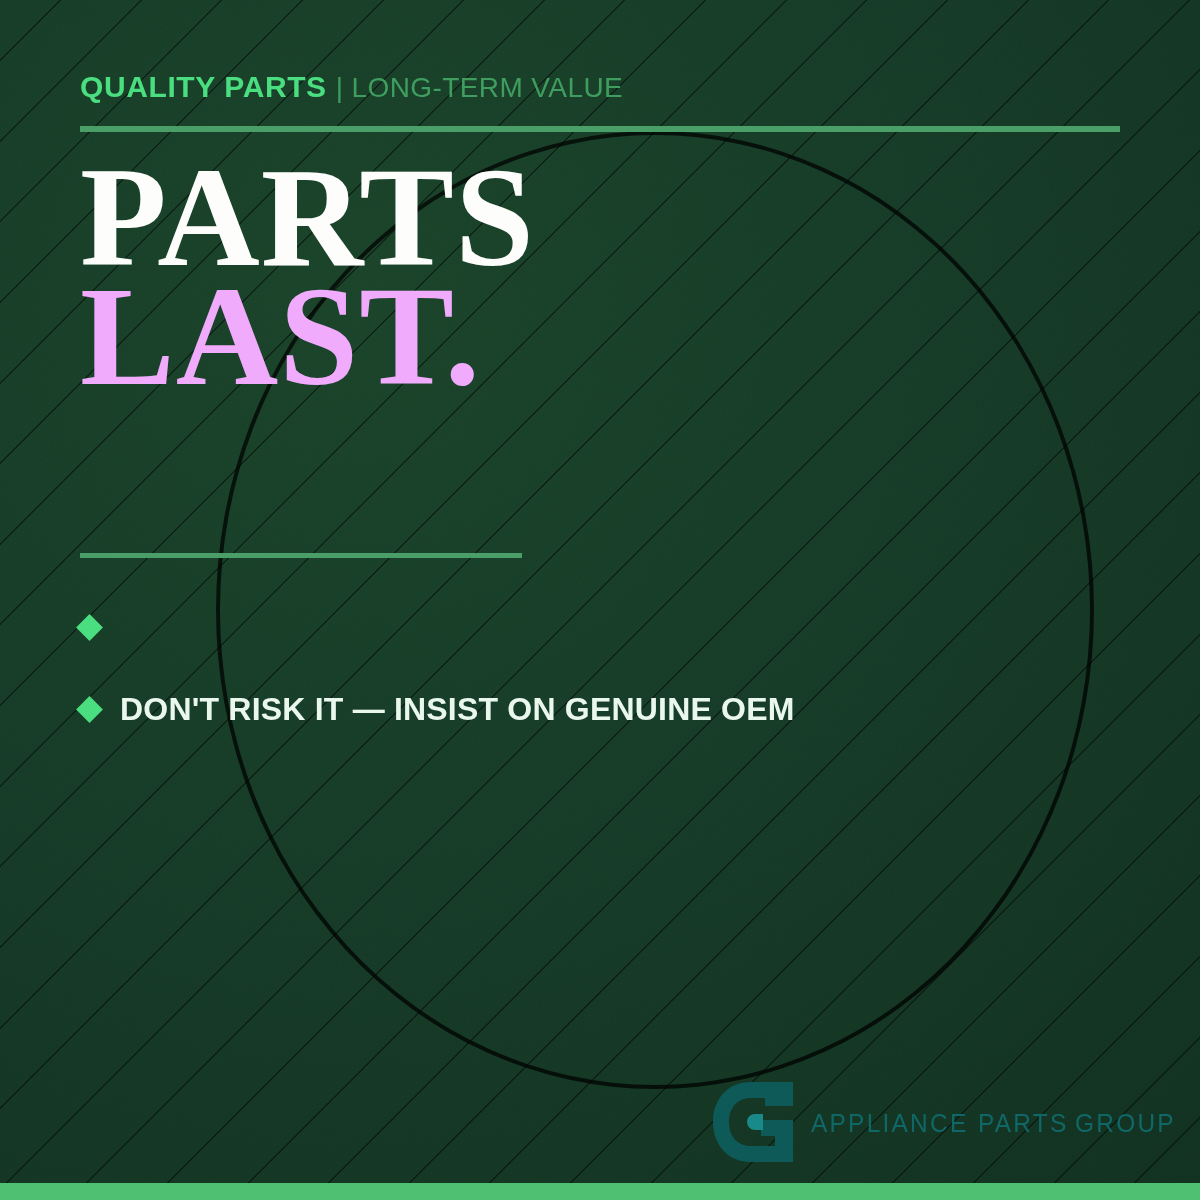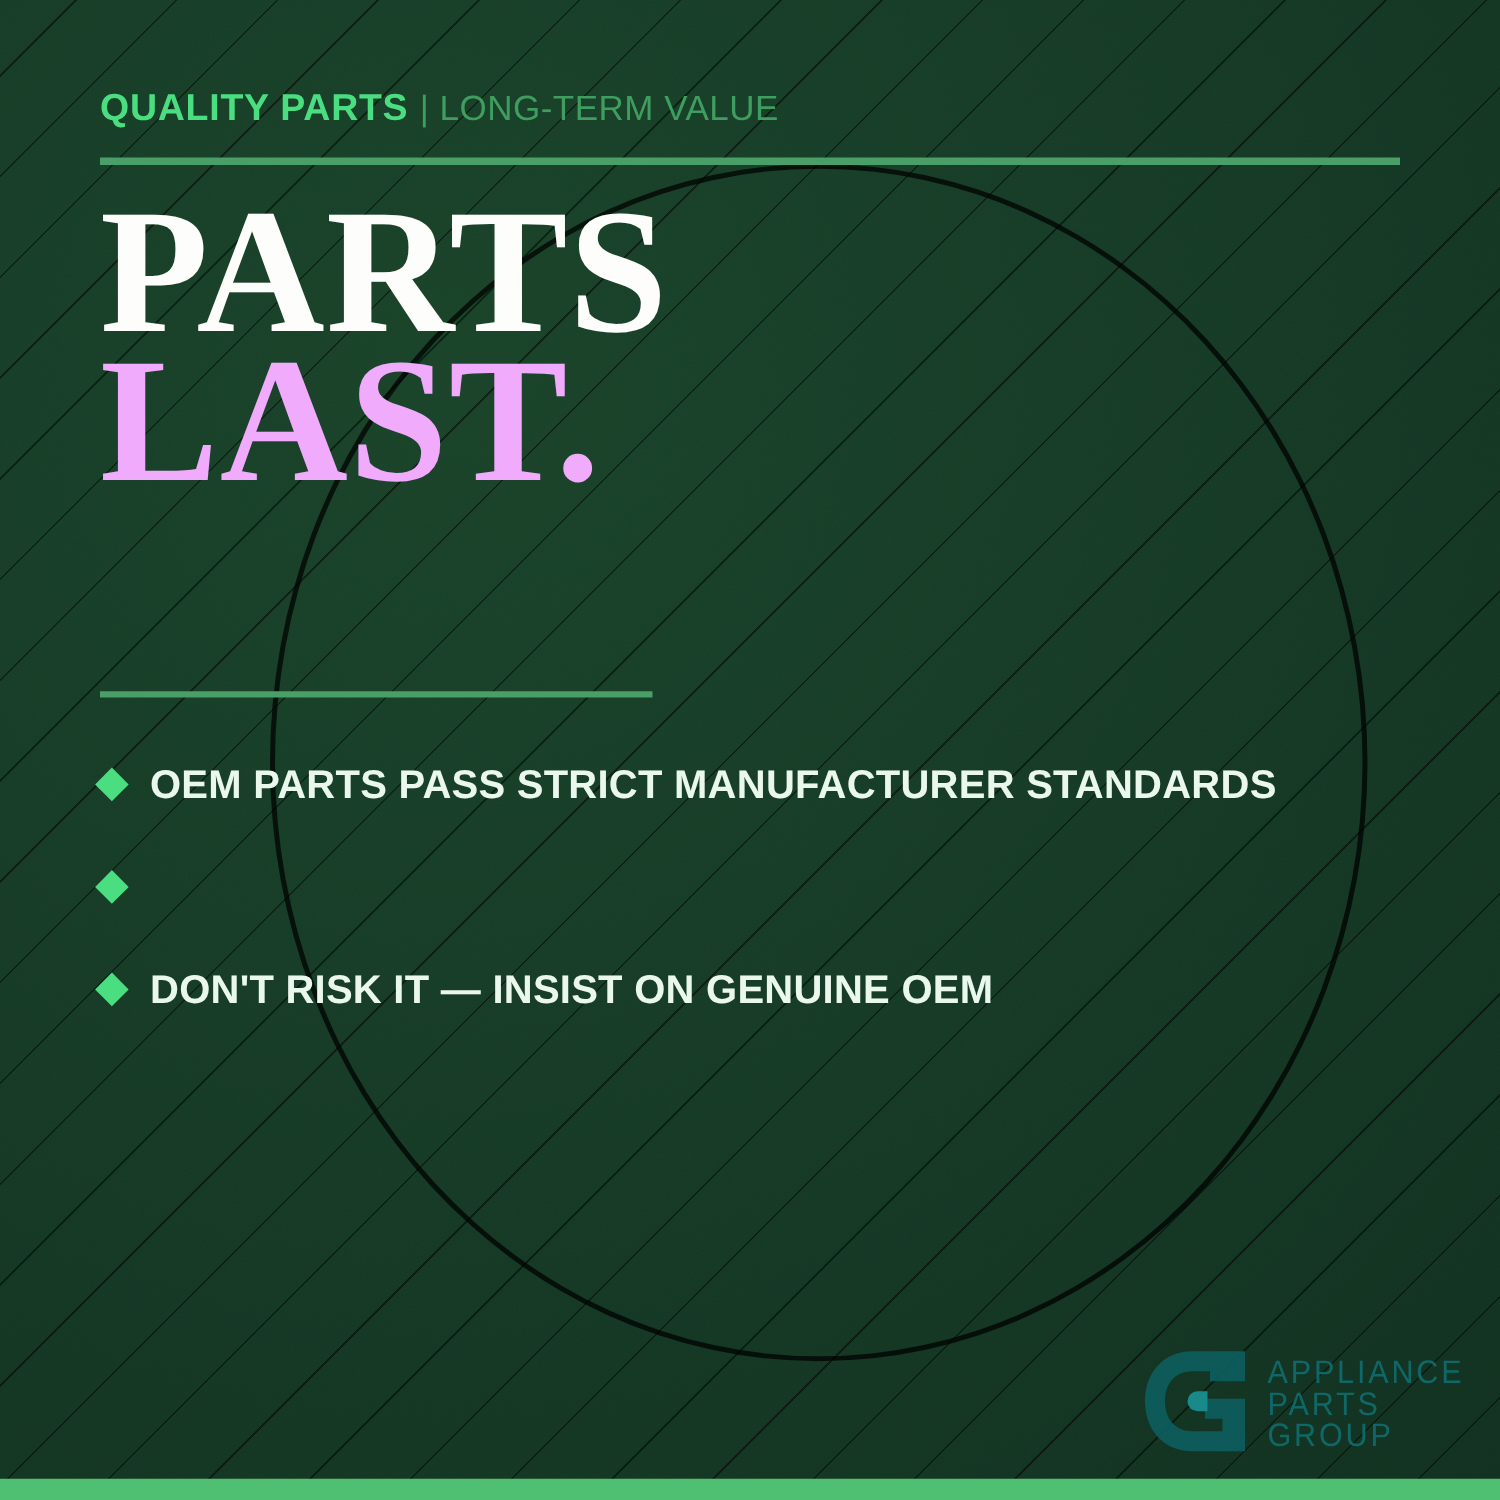--- a/index.html
+++ b/index.html
@@ -160,21 +160,21 @@
     position: absolute;
     right: 18px;
     bottom: 28px;
     display: flex;
     align-items: center;
     opacity: 0.95;
   }
   .logo-mark { flex: 0 0 auto; margin-right: 10px; }
   .logo-words {
     display: flex;
-    flex-direction: column;
+    flex-direction: row;
     line-height: 0.98;
   }
   .logo-word {
     font-size: 26px;
     font-weight: normal;
     color: #0f6b6b;
     letter-spacing: 2.4px;
     font-family: "Liberation Sans", sans-serif;
     transform: scaleX(0.94);
     transform-origin: left center;
@@ -209,24 +209,20 @@
 
     <div class="headline">
       <span class="hl-line hl-white">PARTS</span>
       <span class="hl-line hl-green">LAST.</span>
     </div>
 
     <div class="rule-mid"></div>
 
     <div class="bullets">
 
-      <div class="bullet">
-        <span class="bullet-marker"></span>
-        <span class="bullet-text">OEM PARTS PASS STRICT MANUFACTURER STANDARDS</span>
-      </div>
 
       <div class="bullet">
         <span class="bullet-marker"></span>
       </div>
 
       <div class="bullet">
         <span class="bullet-marker"></span>
         <span class="bullet-text">DON'T RISK IT — INSIST ON GENUINE OEM</span>
       </div>
 

